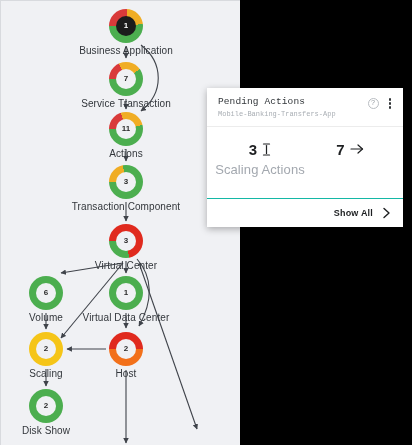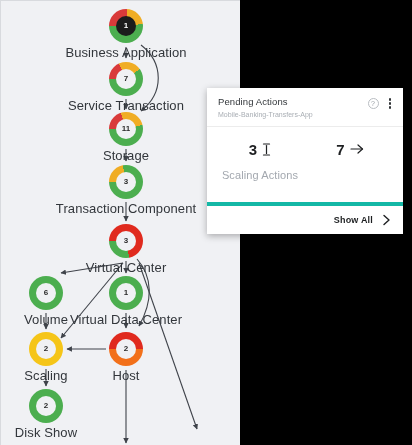--- a/index.html
+++ b/index.html
@@ -67,39 +67,40 @@
   .donut.dark .hole {
     background: #1c1c1c;
     color: #ffffff;
   }
   .node-label {
     position: absolute;
     top: 19px;
     left: 0;
     transform: translateX(-50%);
     white-space: nowrap;
-    font-size: 13px;
+    font-size: 10px;
     color: #32363b;
     letter-spacing: 0.1px;
   }
 
   
   #pending-actions-card {
     position: absolute;
     left: 207px;
     top: 88px;
     width: 196px;
     background: #ffffff;
     box-shadow: 0 2px 7px rgba(0,0,0,0.30);
     z-index: 20;
   }
   .card-header {
     padding: 9px 25px 7px 11px;
     border-bottom: 1px solid #ececec;
     position: relative;
+    font-family: Liberation Mono, monospace;
   }
   .card-title {
     font-size: 9.5px;
     color: #32363a;
     line-height: 1.1;
     letter-spacing: 0.1px;
   }
   .card-subtitle {
     font-size: 7px;
     color: #a9aeb4;
@@ -163,33 +164,33 @@
     font-weight: bold;
     color: #1d1f21;
     line-height: 1;
   }
   .stat-icon {
     color: #1d1f21;
     display: inline-flex;
     align-items: center;
   }
   .stat-label {
-    font-size: 11px;
+    font-size: 13px;
     color: #a3a8af;
-    margin-top: 11px;
+    margin-top: 4px;
     letter-spacing: 0.1px;
   }
   .stat-center-row {
     margin-top: 15px;
     margin-bottom: 6px;
     text-align: center;
   }
 
   .card-footer {
-    border-top: 4px solid #14b8a6;
+    border-top: 1px solid #14b8a6;
     padding: 8px 12px 8px 10px;
     display: flex;
     justify-content: flex-end;
     align-items: center;
     gap: 9px;
   }
   .show-all-label {
     font-size: 9px;
     font-weight: bold;
     color: #1d1f21;
@@ -255,21 +256,21 @@
       <div class="node" style="left: 125px; top: 78px;">
         <div class="donut" style="background: conic-gradient(from -90deg, rgb(217, 58, 58) 0deg, rgb(217, 58, 58) 64.8deg, rgb(240, 173, 36) 64.8deg, rgb(240, 173, 36) 144deg, rgb(76, 174, 79) 144deg, rgb(76, 174, 79) 360deg);">
           <div class="hole">7</div>
         </div>
         <div class="node-label">Service Transaction</div>
       </div>
       <div class="node" style="left: 125px; top: 128px;">
         <div class="donut" style="background: conic-gradient(from -90deg, rgb(217, 58, 58) 0deg, rgb(217, 58, 58) 72deg, rgb(240, 173, 36) 72deg, rgb(240, 173, 36) 165.6deg, rgb(76, 174, 79) 165.6deg, rgb(76, 174, 79) 360deg);">
           <div class="hole">11</div>
         </div>
-        <div class="node-label">Storage</div>
+        <div class="node-label">Actions</div>
       </div>
       <div class="node" style="left: 125px; top: 181px;">
         <div class="donut" style="background: conic-gradient(from -90deg, rgb(240, 173, 36) 0deg, rgb(240, 173, 36) 79.2deg, rgb(76, 174, 79) 79.2deg, rgb(76, 174, 79) 360deg);">
           <div class="hole">3</div>
         </div>
         <div class="node-label">Transaction Component</div>
       </div>
       <div class="node" style="left: 125px; top: 240px;">
         <div class="donut" style="background: conic-gradient(from -90deg, rgb(224, 42, 30) 0deg, rgb(224, 42, 30) 259.2deg, rgb(76, 174, 79) 259.2deg, rgb(76, 174, 79) 360deg);">
           <div class="hole">3</div>

